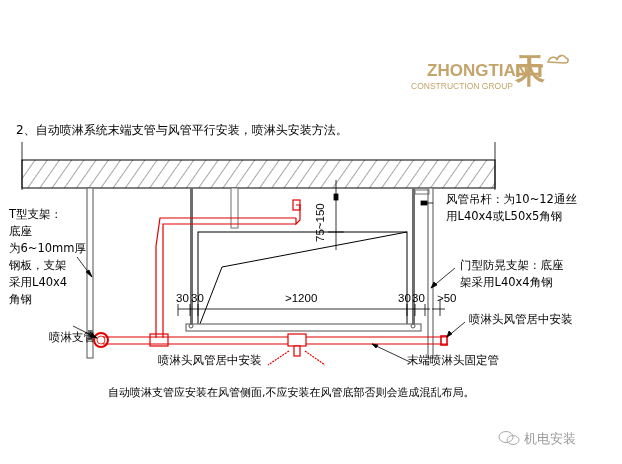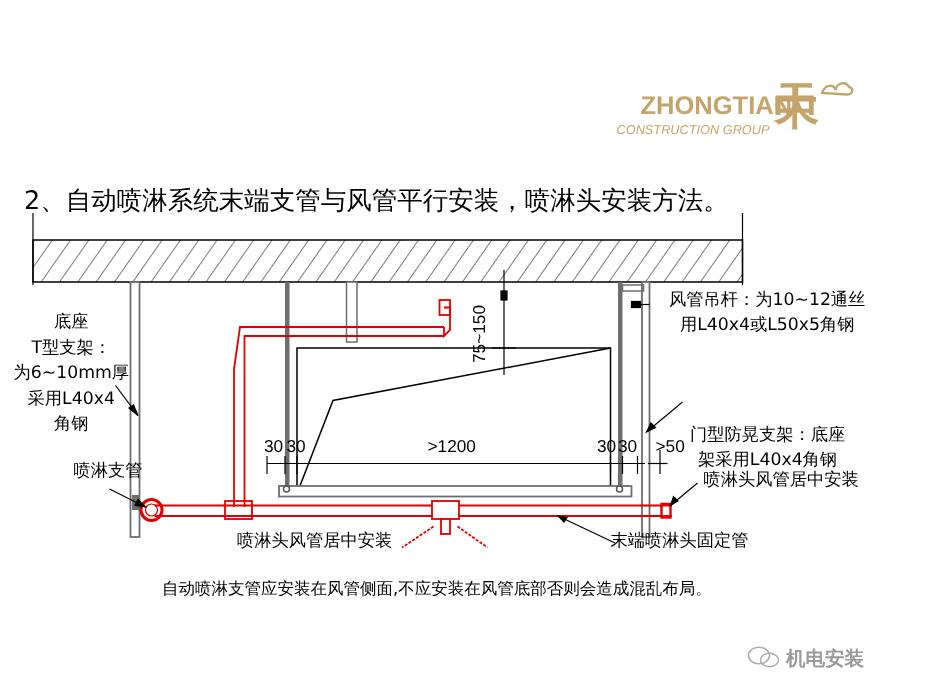--- a/index.html
+++ b/index.html
@@ -1,27 +1,27 @@
 <!DOCTYPE html>
 <html><head>
 <meta charset="utf-8">
 <style>
   html, body { margin:0; padding:0; background:#ffffff; }
   body { width:622px; height:464px; position:relative; overflow:hidden;
          font-family:"DejaVu Sans", sans-serif; color:#000; }
   .abs { position:absolute; white-space:nowrap; }
   .logo-en { font-family:"Liberation Sans", sans-serif; font-weight:bold; font-size:17px;
              color:#c4a46a; letter-spacing:0px; }
-  .logo-sub { font-family:"Liberation Sans", sans-serif; font-size:8.5px; color:#c4a46a;font-style:italic; }
+  .logo-sub { font-family:"Liberation Sans", sans-serif; font-size:8.5px; color:#c4a46a; }
   .logo-cn { font-family:"DejaVu Serif", serif; font-weight:bold; font-size:34px; color:#c4a46a; line-height:34px; }
-  .title { font-size:17px; }
-  .label { font-size:11.5px; line-height:17px;text-align:center; }
+  .title { font-size:12px; }
+  .label { font-size:11.5px; line-height:17px; }
   .dim { font-family:"Liberation Sans", sans-serif; font-size:11.5px; }
   .note { font-size:11px; }
-  .wm { font-size:13px; color:#9a9a9a;font-weight:bold; }
+  .wm { font-size:13px; color:#9a9a9a; }
   svg { position:absolute; left:0; top:0; }
 </style>
 </head>
 <body>
 
 <div class="abs logo-en" style="left:387px;top:61px;margin-left:40px;">ZHONGTIAN</div>
 <div class="abs logo-sub" style="left:411px;top:81px;">CONSTRUCTION GROUP</div>
 <div class="abs logo-cn" style="left:513px;top:32px;writing-mode:vertical-rl;font-size:30px;">中天</div>
 <div class="abs" style="left:546px;top:52px;width:24px;height:14px;">
   <svg width="24" height="14" viewBox="0 0 24 14">
@@ -117,32 +117,33 @@
 
 <div class="abs dim" style="left:302px;top:207px;transform:rotate(-90deg);transform-origin:left top;top:242px;left:314px;">75~150</div>
 <div class="abs dim" style="left:176px;top:292px;">30</div>
 <div class="abs dim" style="left:191px;top:292px;">30</div>
 <div class="abs dim" style="left:285px;top:292px;">&gt;1200</div>
 <div class="abs dim" style="left:398px;top:292px;">30</div>
 <div class="abs dim" style="left:412px;top:292px;">30</div>
 <div class="abs dim" style="left:437px;top:292px;">&gt;50</div>
 
 <div class="abs label" style="left:9px;top:206px;">
+  <div>T型支架：</div>
   <div>底座</div>
-  <div>T型支架：</div>
   <div>为6~10mm厚</div>
+  <div>钢板，支架</div>
   <div>采用L40x4</div>
   <div>角钢</div>
 </div>
-<div class="abs label" style="left:25px;top:305px;padding-left:24px;">喷淋支管</div>
+<div class="abs label" style="left:25px;top:329px;padding-left:24px;">喷淋支管</div>
 <div class="abs label" style="left:446px;top:191px;">
   <div>风管吊杆：为10~12通丝</div>
   <div>用L40x4或L50x5角钢</div>
 </div>
-<div class="abs label" style="left:460px;top:257px;margin-top:24px;">
+<div class="abs label" style="left:460px;top:257px;">
   <div>门型防晃支架：底座</div>
   <div>架采用L40x4角钢</div>
 </div>
 <div class="abs label" style="left:469px;top:311px;">喷淋头风管居中安装</div>
 <div class="abs label" style="left:158px;top:352px;">喷淋头风管居中安装</div>
 <div class="abs label" style="left:407px;top:352px;">末端喷淋头固定管</div>
 
 <div class="abs note" style="left:108px;top:385px;">自动喷淋支管应安装在风管侧面,不应安装在风管底部否则会造成混乱布局。</div>
 
 <div class="abs" style="left:498px;top:430px;width:22px;height:16px;">

